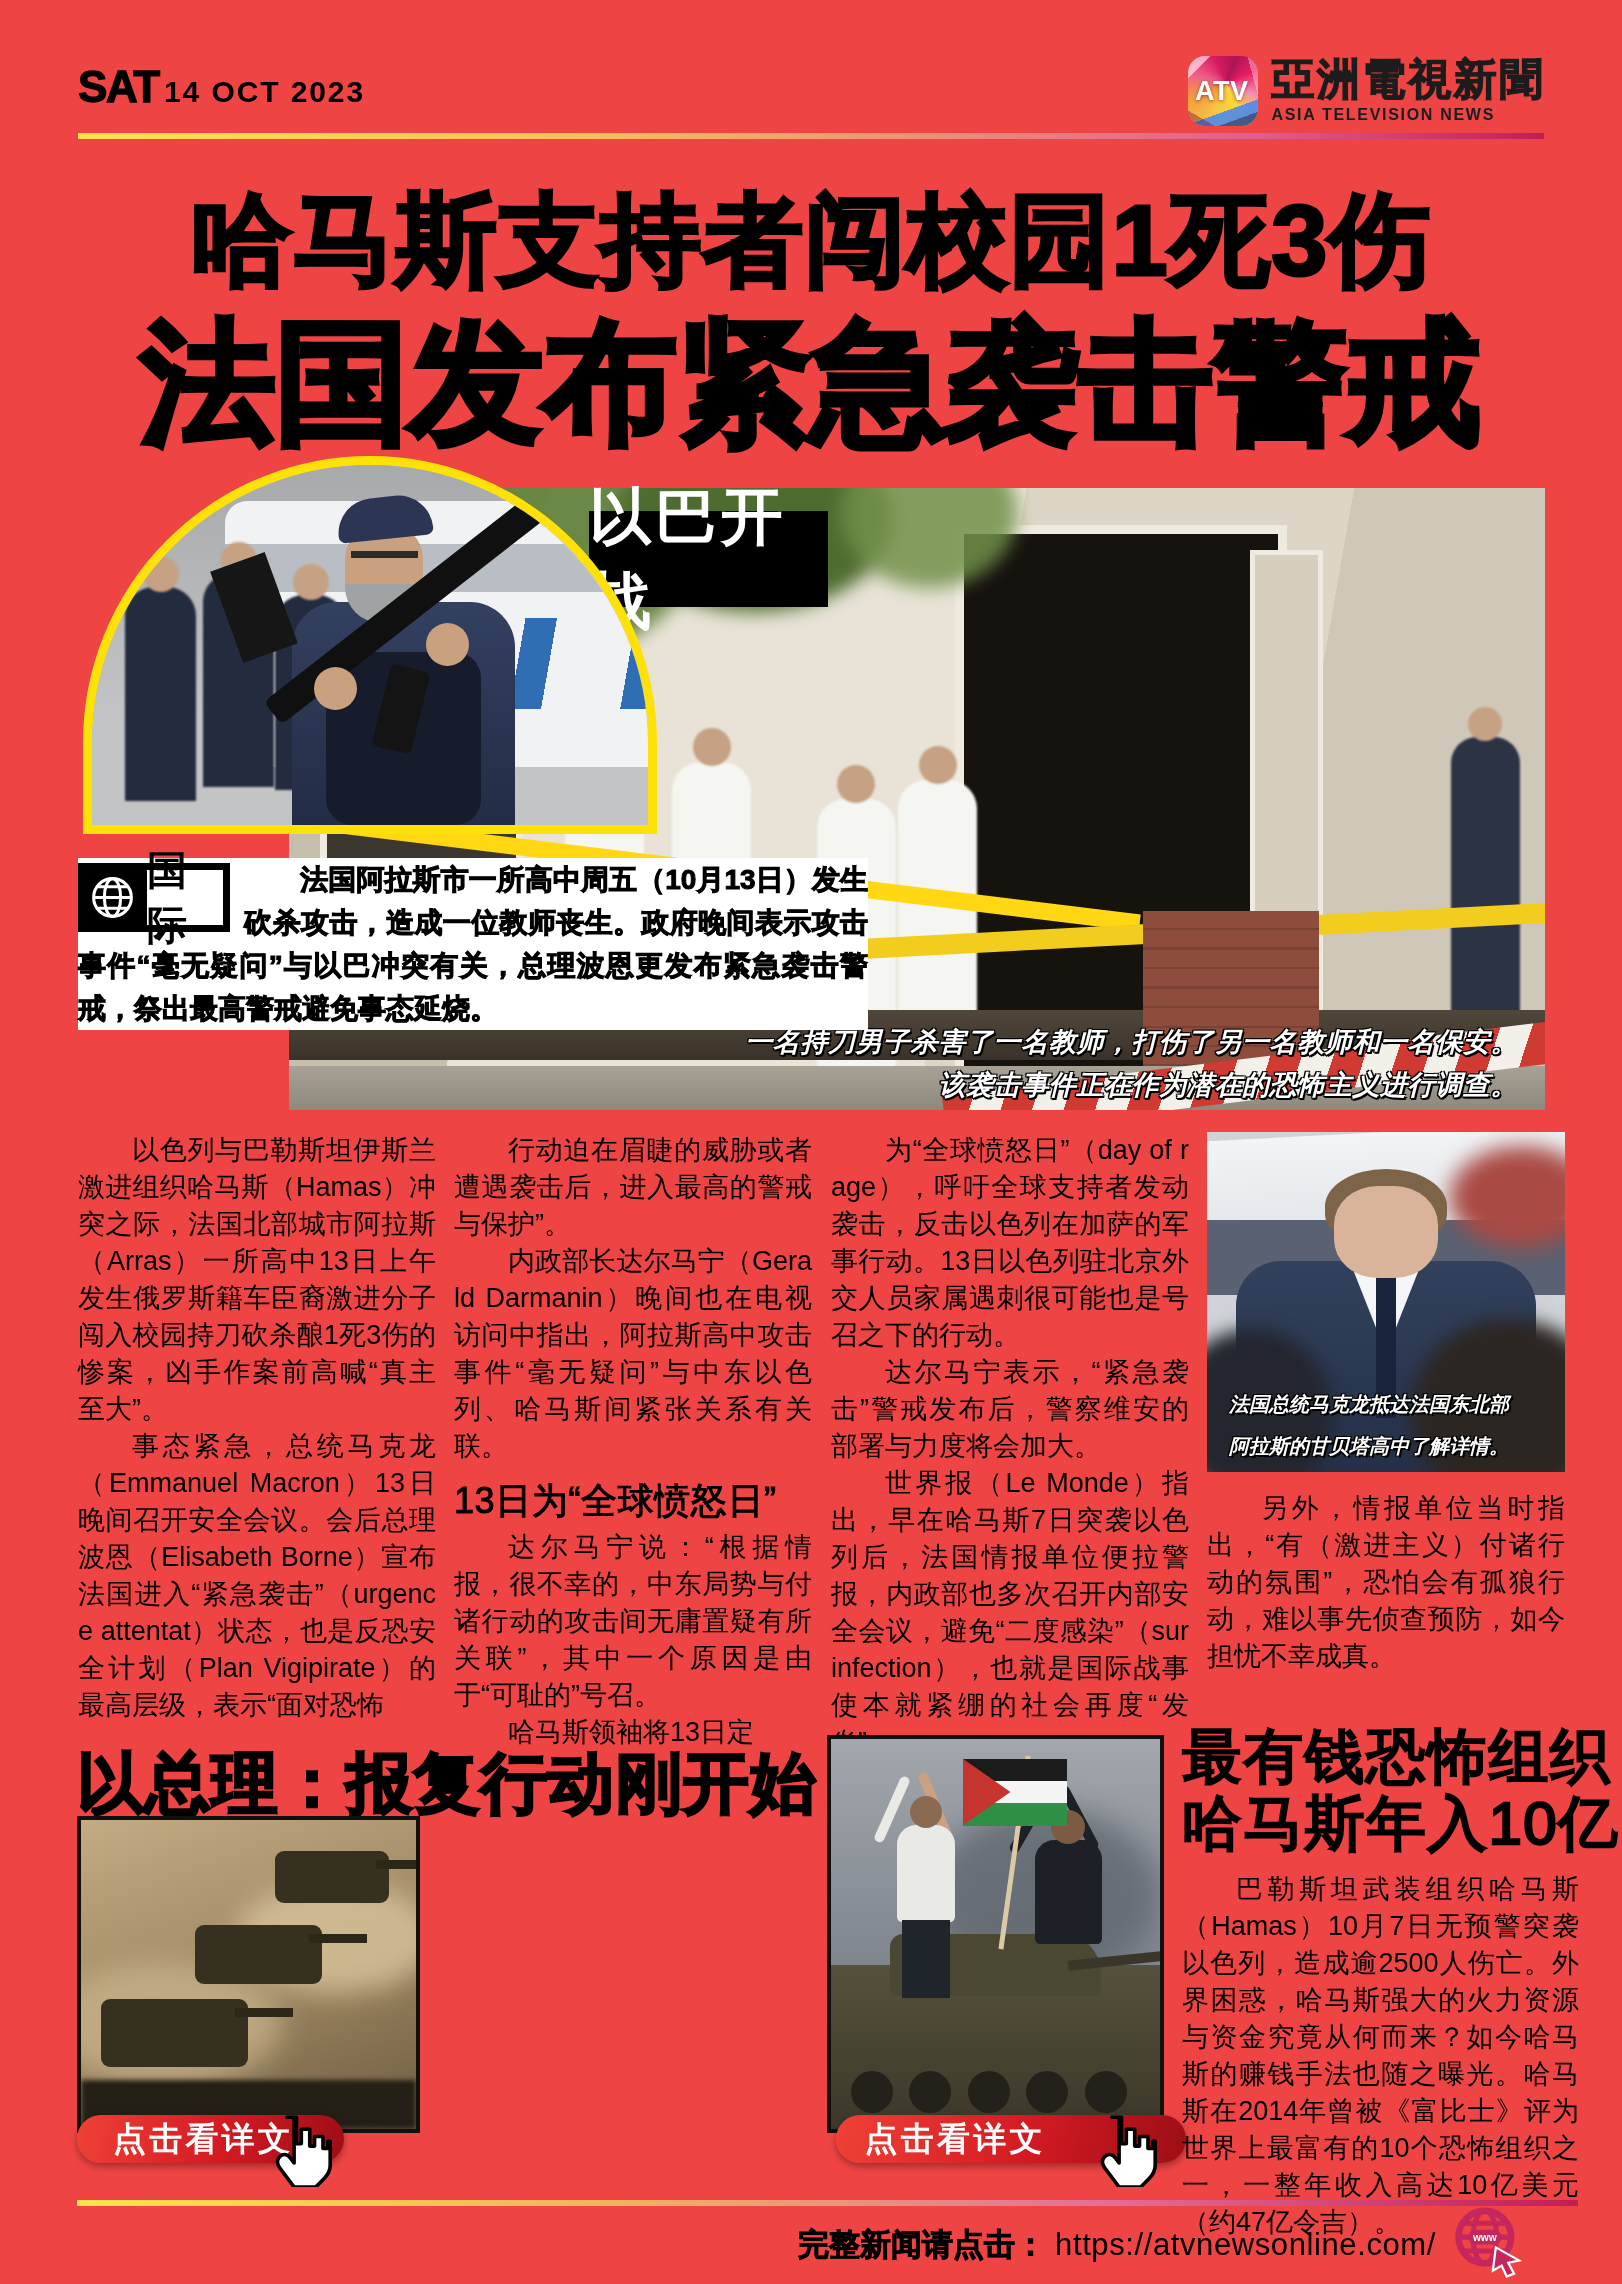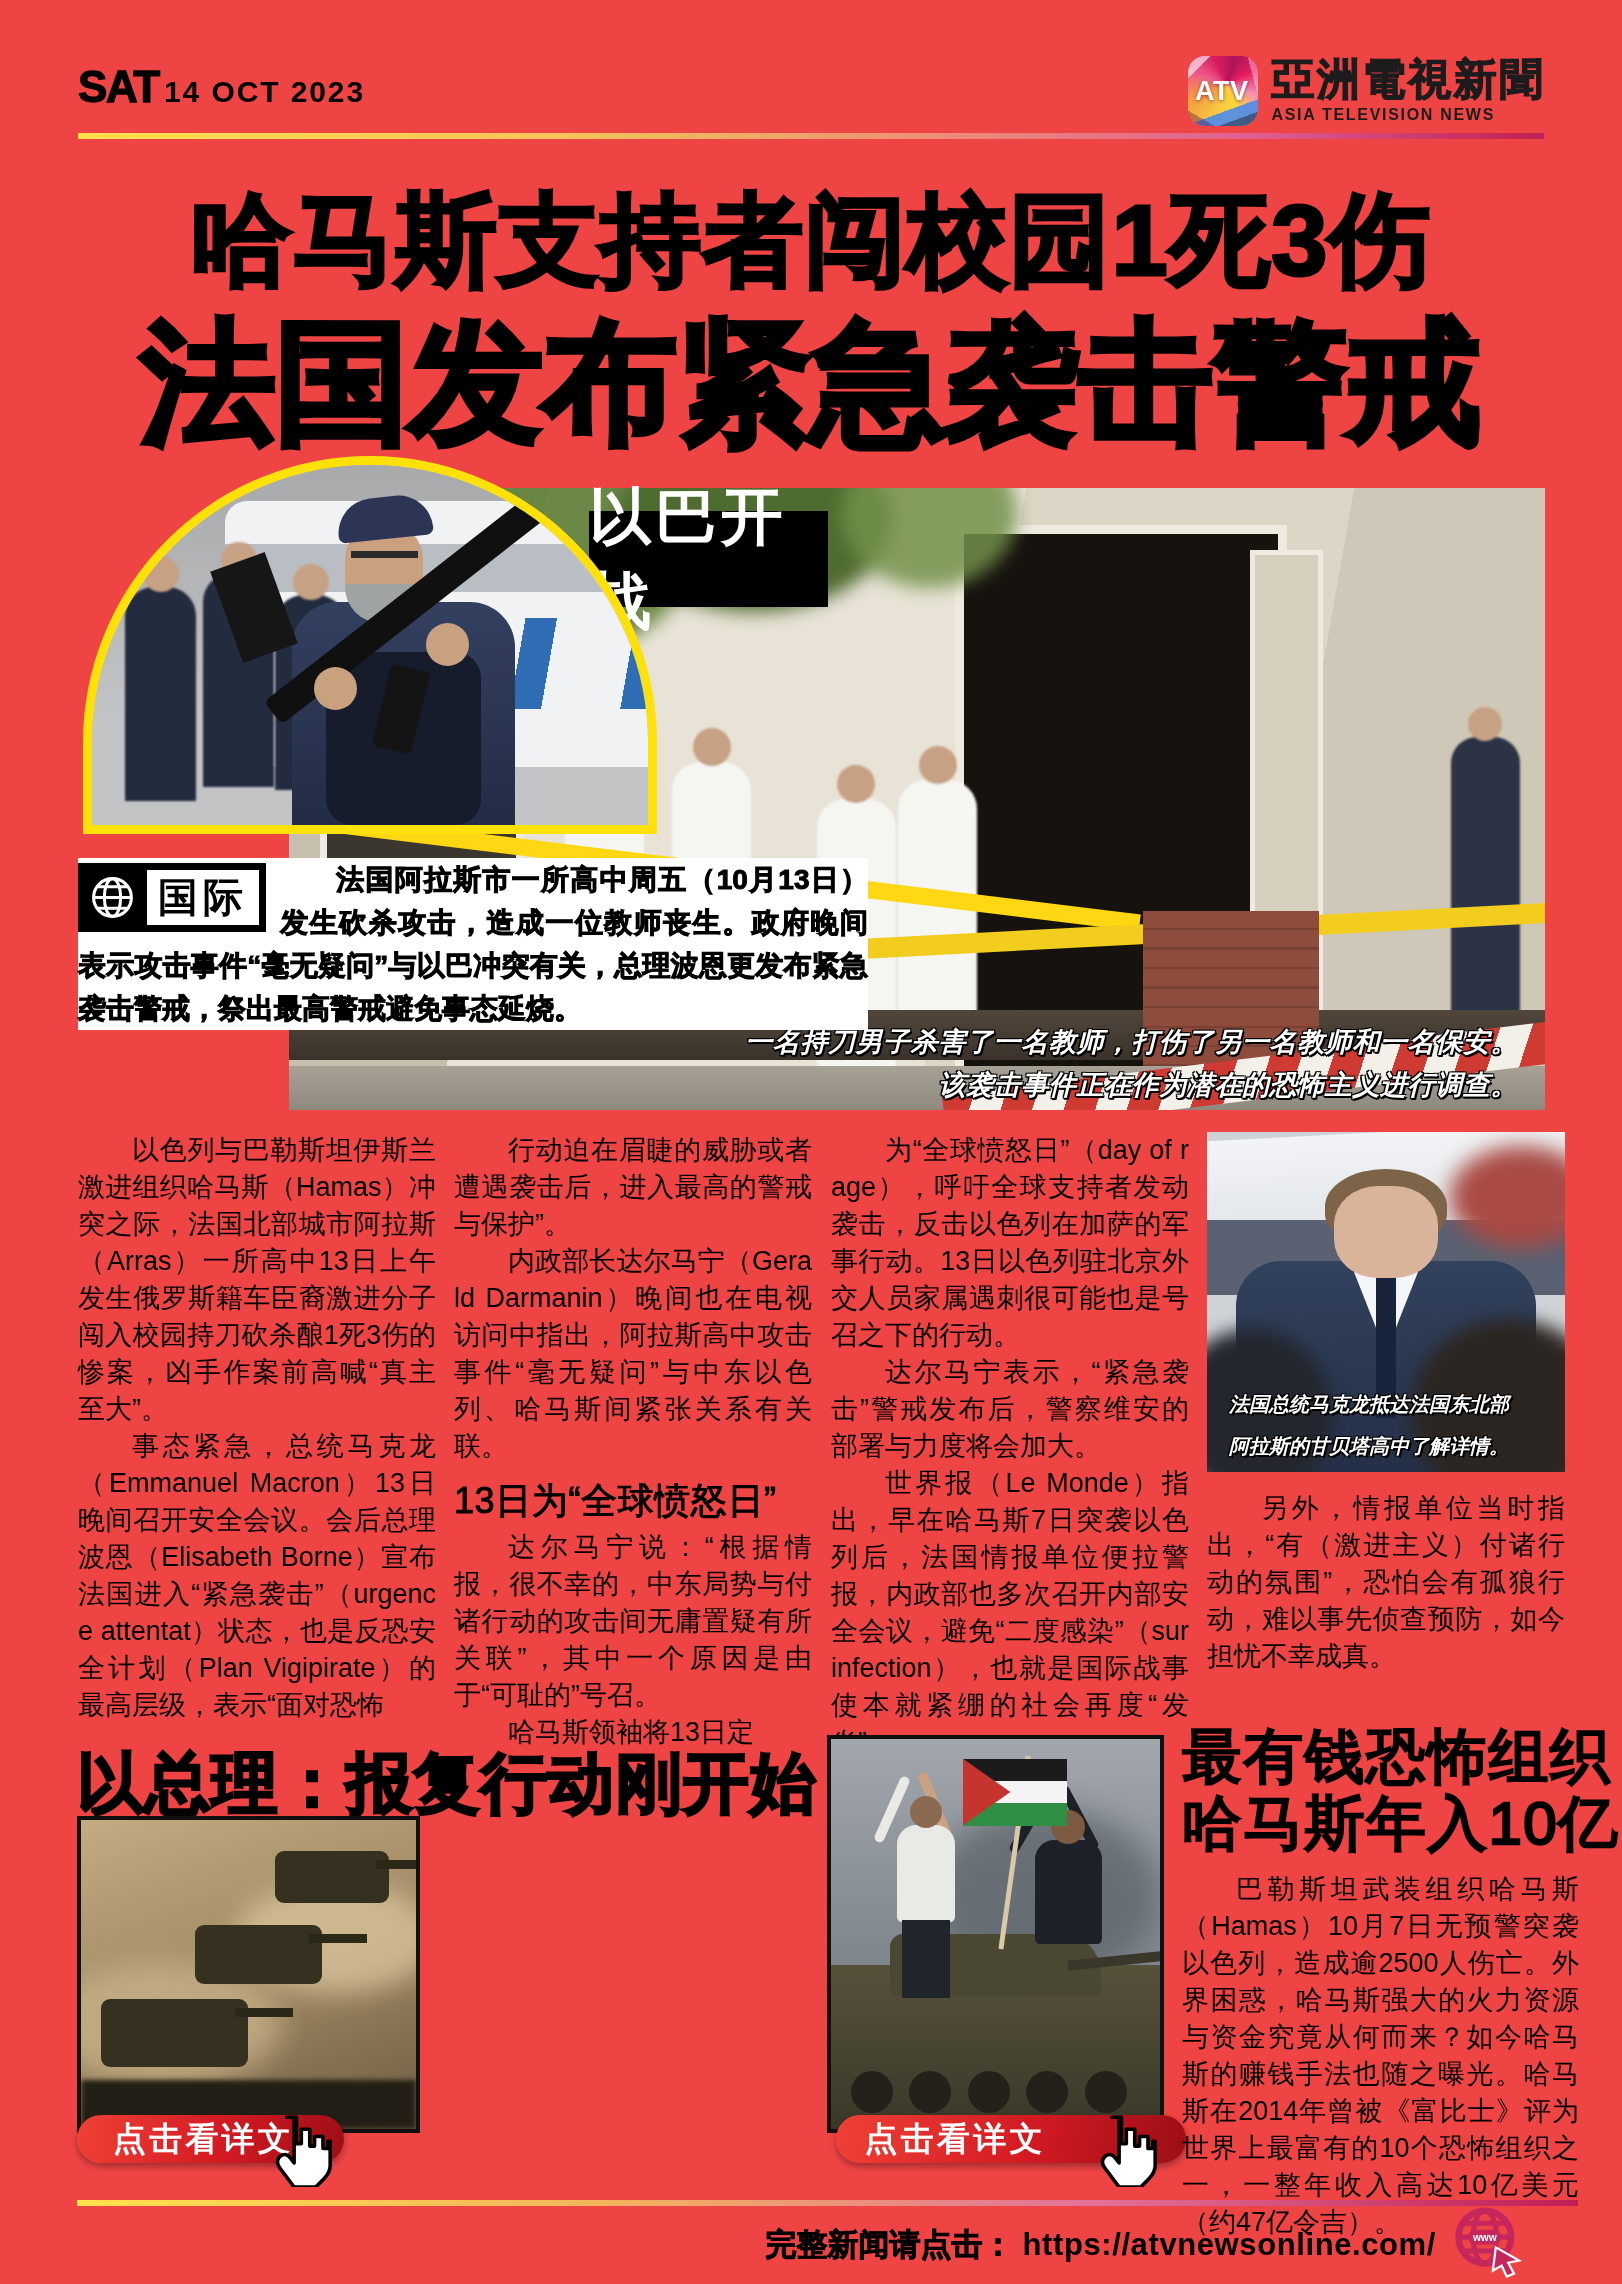--- a/index.html
+++ b/index.html
@@ -89,21 +89,21 @@
   .off-glass{position:absolute;left:46.5%;top:24%;width:67px;height:6.5px;background:#2b2b2b;}
   .off-cap{position:absolute;left:44%;top:9%;width:95px;height:42px;background:#2c3553;border-radius:39px 39px 7.8px 7.8px;transform:rotate(-6deg);}
   .rifle{position:absolute;left:26%;top:36%;width:337px;height:28.6px;background:#101010;border-radius:6.5px;transform:rotate(-38deg);}
   .rifle-stock{position:absolute;left:24%;top:26%;width:58px;height:97px;background:#161616;transform:rotate(-20deg);}
   .rifle-mag{position:absolute;left:52%;top:56%;width:40px;height:84px;background:#141414;transform:rotate(14deg);border-radius:5.2px;}
   .off-hand{position:absolute;width:43px;height:43px;border-radius:50%;background:#c9a17e;}
   .h1p{left:40%;top:56%;} .h2p{left:60%;top:44%;}
 
   
   .lead-wrap{left:78px;top:858px;width:790px;background:#fff;}
-  .sec-badge{float:left;width:188px;height:69px;margin:5.2px 14.3px 7.8px 0;display:flex;}
+  .sec-badge{float:left;width:152px;height:69px;margin:5.2px 14.3px 7.8px 0;display:flex;}
   .sec-globe{width:69px;height:69px;background:#000;display:flex;align-items:center;justify-content:center;flex:0 0 auto;}
   .sec-label{flex:1;border:7.1px solid #000;border-left:none;display:flex;align-items:center;justify-content:center;
              font-size:40px;font-weight:900;letter-spacing:5.2px;}
   .lead-text{font-size:28px;font-weight:900;line-height:43px;text-align:justify;text-indent:2em;
              -webkit-text-stroke:1px #000;word-break:break-all;margin:0;}
 
   
   .col{width:358px;font-size:27px;line-height:37px;text-align:justify;word-break:break-all;}
   .col p{margin:0;text-indent:2em;}
   .c1{left:78px;top:1132px;} .c2{left:454px;top:1132px;} .c3{left:831px;top:1132px;} .c4{left:1207px;top:1132px;}
@@ -172,21 +172,21 @@
   .btn-left{left:77px;top:2115px;width:231px;height:48px;font-size:33px;padding-left:36px;letter-spacing:3.2px;}
   .btn-mid{left:836px;top:2115px;width:321px;height:48px;font-size:33px;padding-left:28.6px;letter-spacing:3.2px;}
   .cursor-svg{position:absolute;width:73px;height:77px;}
   .cur-left{left:260px;top:2110px;} .cur-mid{left:1085px;top:2110px;}
 
   
   .ftr-line{left:77px;top:2200px;width:1501px;height:5.8px;
             background:linear-gradient(to right,#ffe14d,#f3b45c 35%,#e2709b 68%,#c21e56);}
   .ftr-text{top:2224px;right:186px;font-size:31px;display:flex;gap:9px;align-items:baseline;}
   .ftr-prompt{font-weight:900;-webkit-text-stroke:0.9px #000;}
-  .ftr-url{font-weight:700;letter-spacing:0.6px;}
+  .ftr-url{font-weight:400;letter-spacing:0.6px;}
   .ftr-icon{right:97px;top:2205px;width:73px;height:73px;}
 </style>
 </head>
 <body>
 
 <div id="page">
 
   <div class="abs hdr-day">SAT</div>
   <div class="abs hdr-date">14 OCT 2023</div>
   <div class="abs hdr-line"></div>

